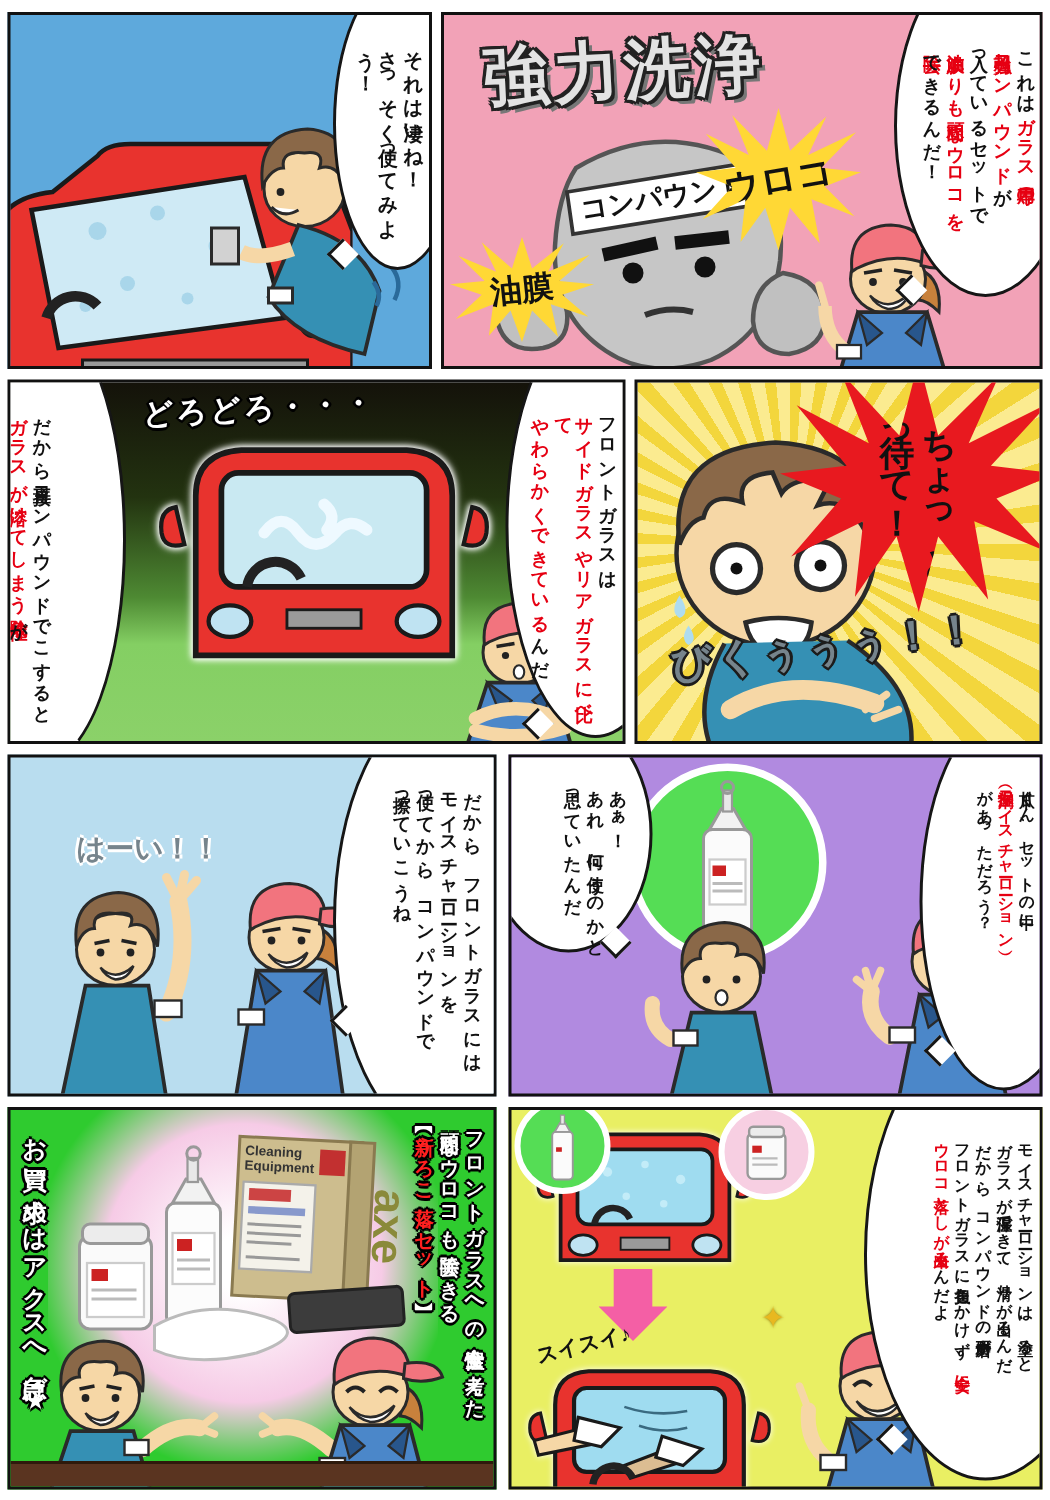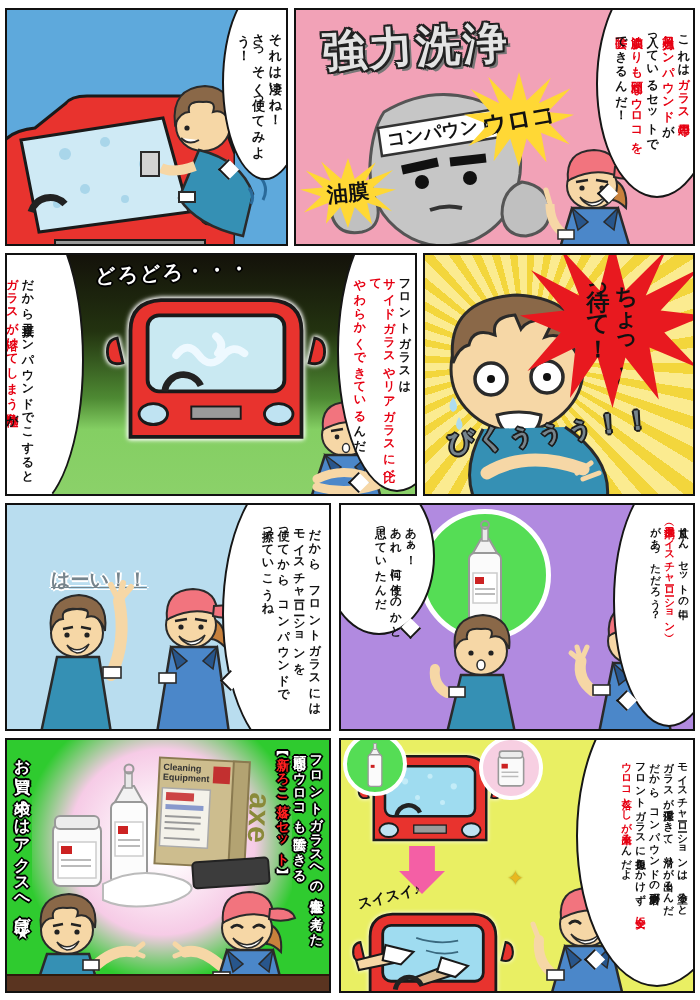--- a/index.html
+++ b/index.html
@@ -193,21 +193,21 @@
     <div class="burst" style="left:95px;top:-15px;width:185px;height:168px;background:#e8191f;">
       <div class="vtext" style="font-size:23px;color:#111;letter-spacing:0;">
         <span class="vcol">ちょっと</span>
         <span class="vcol">待って！！</span>
       </div>
     </div>
     <div class="abs sfx-gray" style="left:22px;top:158px;font-size:27px;transform:rotate(-7deg);letter-spacing:2px;">びくぅぅぅ！！</div>
   </section>
 
   <section class="panel p5">
-    <div class="abs sfx-gray" style="left:44px;top:62px;font-size:19px;text-shadow:-2px 0 #fff,2px 0 #fff,0 -2px #fff,0 2px #fff;text-decoration:underline;">はーい！！</div>
+    <div class="abs sfx-gray" style="left:44px;top:48px;font-size:19px;text-shadow:-2px 0 #fff,2px 0 #fff,0 -2px #fff,0 2px #fff;">はーい！！</div>
     <svg class="abs" style="left:8px;top:50px" width="140" height="178" viewBox="0 0 140 178">
       <path d="M96 120 Q112 86 104 46" fill="none" stroke="#f6d7a6" stroke-width="12" stroke-linecap="round"></path>
       <path d="M104 46 L96 30 M104 46 L108 28 M104 46 L116 32" stroke="#f6d7a6" stroke-width="6" stroke-linecap="round"></path>
       <ellipse cx="62" cy="78" rx="26" ry="24" fill="#f6d7a6" stroke="#2a2a2a" stroke-width="2"></ellipse>
       <path d="M36 76 Q32 42 64 40 Q94 42 90 76 Q84 58 72 62 Q76 52 62 54 Q46 52 48 64 Q40 64 36 76 Z" fill="#8a6848" stroke="#2a2a2a" stroke-width="2"></path>
       <circle cx="52" cy="80" r="2.6" fill="#222"></circle>
         <circle cx="72" cy="80" r="2.6" fill="#222"></circle>
       <path d="M48 74 L58 72 M66 72 L76 74" stroke="#222" stroke-width="2.4"></path>
       <path d="M52 90 Q62 100 74 89 Q70 98 62 98 Q55 96 52 90 Z" fill="#fff" stroke="#2a2a2a" stroke-width="1.6"></path>
       <path d="M42 102 L84 102 L96 178 L26 178 Z" fill="#3590b4" stroke="#2a2a2a" stroke-width="2.5"></path>

